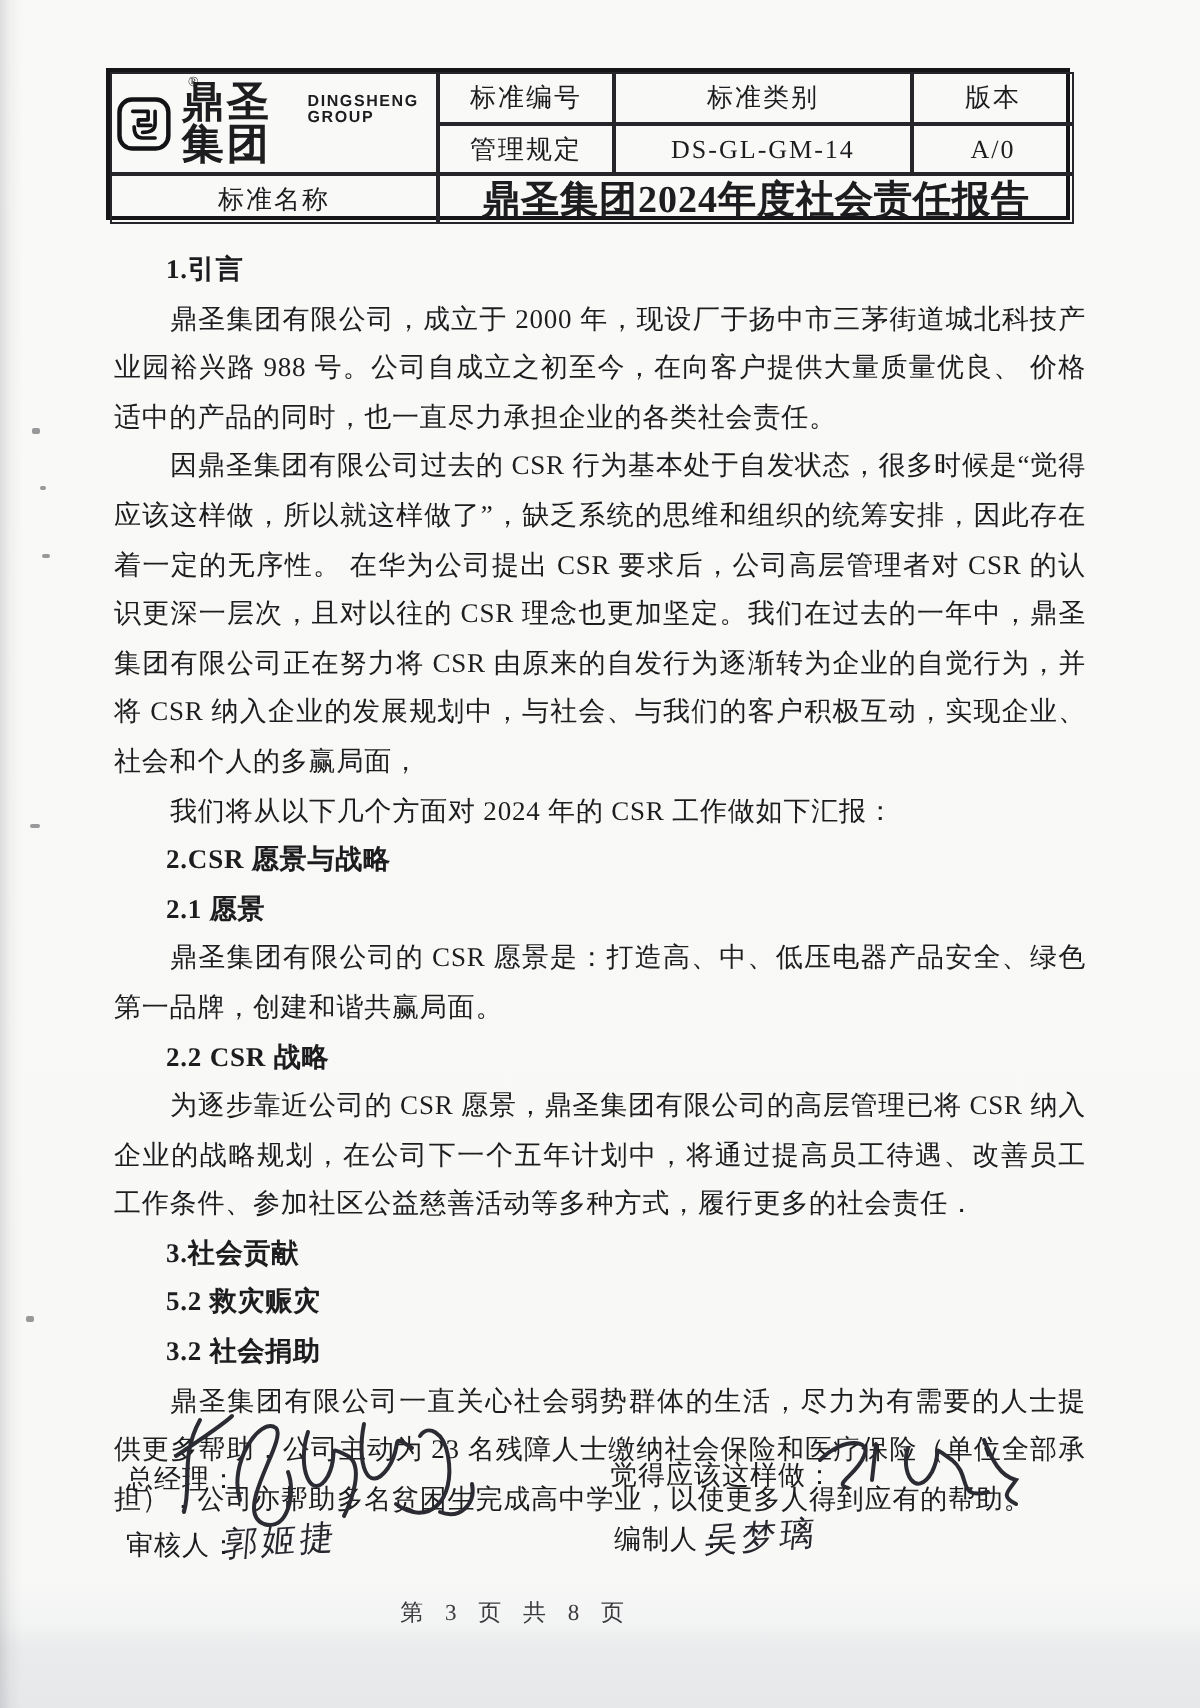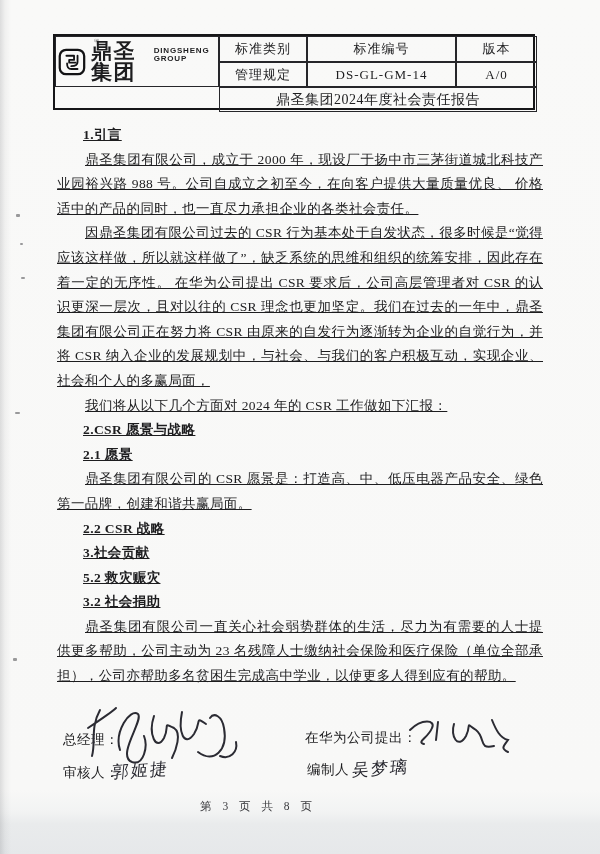--- a/index.html
+++ b/index.html
@@ -27,35 +27,34 @@
     background:transparent;
     box-sizing:border-box;
   }
   .cell{
     border:1px solid #26262a;
     display:flex;align-items:center;justify-content:center;
     font-size:13px;letter-spacing:1px;
     box-sizing:border-box;overflow:hidden;
   }
   .cell.logo-cell{grid-column:1;grid-row:1 / span 2;letter-spacing:0;}
-  .cell.name-value{grid-column:2 / span 3;font-weight:400;font-size:14px;letter-spacing:.5px;}
+  .cell.name-value{grid-column:2 / span 3;font-weight:700;font-size:19px;letter-spacing:.5px;}
   .cell.code{letter-spacing:1px;font-size:13px;}
   .logo-wrap{display:flex;align-items:center;gap:5px;position:relative;padding-left:2px;}
   .logo-text{display:flex;flex-direction:row;line-height:1;}
   .logo-cn{font-weight:700;font-size:21px;letter-spacing:1.5px;}
   .logo-en{font-weight:700;font-size:8px;letter-spacing:.8px;font-family:"Liberation Sans","DejaVu Sans",sans-serif;margin-top:6px;}
   .reg{position:absolute;left:38px;top:-4px;font-size:7px;}
 
   
   .body-text{
     position:absolute;left:57px;top:123px;width:486px;
     font-size:13.5px;line-height:24.6px;
     text-align:justify;text-justify:inter-ideograph;
     letter-spacing:.4px;
-    text-decoration:underline;
   }
   .blk{margin:0;}
   .blk.p{text-indent:28px;}
   .blk.h{padding-left:26px;font-weight:600;}
 
   
   .sig-label{position:absolute;font-size:13.5px;letter-spacing:.5px;font-weight:500;}
   .sig-svg{position:absolute;}
   .sig-name{
     position:absolute;font-size:17px;color:#26262e;
@@ -88,57 +87,59 @@
           <rect x="2.5" y="2.5" width="35" height="35" rx="9" fill="none" stroke="#131315" stroke-width="3.2"></rect>
           <path d="M12 11 h11 v6 h-7 v4 h9 M28 11 v9 c0 5 -4 6 -9 6 M13 22 c0 5 2 8 6 8 h9" fill="none" stroke="#131315" stroke-width="2.6" stroke-linecap="round" stroke-linejoin="round"></path>
         </svg>
         <span class="reg">®</span>
         <div class="logo-text">
           <span class="logo-cn">鼎圣集团</span>
           <span class="logo-en">DINGSHENG GROUP</span>
         </div>
       </div>
     </div>
+    <div class="cell">标准编号</div>
     <div class="cell">标准类别</div>
-    <div class="cell">标准编号</div>
     <div class="cell">版本</div>
     <div class="cell">管理规定</div>
     <div class="cell code">DS-GL-GM-14</div>
     <div class="cell code">A/0</div>
+    <div class="cell">标准名称</div>
     <div class="cell name-value">鼎圣集团2024年度社会责任报告</div>
   </div>
 
   <div class="body-text">
     <div class="blk h">1.引言</div>
     <div class="blk p">鼎圣集团有限公司，成立于 2000 年，现设厂于扬中市三茅街道城北科技产业园裕兴路 988 号。公司自成立之初至今，在向客户提供大量质量优良、 价格适中的产品的同时，也一直尽力承担企业的各类社会责任。</div>
     <div class="blk p">因鼎圣集团有限公司过去的 CSR 行为基本处于自发状态，很多时候是“觉得应该这样做，所以就这样做了”，缺乏系统的思维和组织的统筹安排，因此存在着一定的无序性。 在华为公司提出 CSR 要求后，公司高层管理者对 CSR 的认识更深一层次，且对以往的 CSR 理念也更加坚定。我们在过去的一年中，鼎圣集团有限公司正在努力将 CSR 由原来的自发行为逐渐转为企业的自觉行为，并将 CSR 纳入企业的发展规划中，与社会、与我们的客户积极互动，实现企业、社会和个人的多赢局面，</div>
     <div class="blk p">我们将从以下几个方面对 2024 年的 CSR 工作做如下汇报：</div>
     <div class="blk h">2.CSR 愿景与战略</div>
     <div class="blk h">2.1 愿景</div>
     <div class="blk p">鼎圣集团有限公司的 CSR 愿景是：打造高、中、低压电器产品安全、绿色第一品牌，创建和谐共赢局面。</div>
     <div class="blk h">2.2 CSR 战略</div>
+    <div class="blk p">为逐步靠近公司的 CSR 愿景，鼎圣集团有限公司的高层管理已将 CSR 纳入企业的战略规划，在公司下一个五年计划中，将通过提高员工待遇、改善员工工作条件、参加社区公益慈善活动等多种方式，履行更多的社会责任．</div>
     <div class="blk h">3.社会贡献</div>
     <div class="blk h">5.2 救灾赈灾</div>
     <div class="blk h">3.2 社会捐助</div>
     <div class="blk p">鼎圣集团有限公司一直关心社会弱势群体的生活，尽力为有需要的人士提供更多帮助，公司主动为 23 名残障人士缴纳社会保险和医疗保险（单位全部承担），公司亦帮助多名贫困生完成高中学业，以使更多人得到应有的帮助。</div>
   </div>
 
   <span class="sig-label" style="left:63px;top:731px;">总经理：</span>
   <svg class="sig-svg" style="left:86px;top:698px;" width="155" height="78" viewBox="0 0 155 78">
     <g fill="none" stroke="#2b2b33" stroke-width="2" stroke-linecap="round">
       <path d="M14 12 C4 30 10 44 6 58 M2 30 C14 22 26 14 30 10"></path>
       <path d="M34 52 C28 34 44 10 52 16 C58 22 30 58 46 64 C58 68 62 48 58 38"></path>
       <path d="M68 18 C62 36 70 54 78 40 C84 28 76 24 88 30 C96 35 90 52 86 60"></path>
       <path d="M96 14 C92 34 98 50 108 36 C116 24 108 18 120 26"></path>
       <path d="M112 54 C128 66 142 52 138 30 C136 18 128 14 124 20"></path>
       <path d="M134 58 C144 62 152 54 150 44"></path>
     </g>
   </svg>
 
-  <span class="sig-label" style="left:305px;top:729px;">在华为公司提出：</span>
+  <span class="sig-label" style="left:305px;top:729px;">觉得应该这样做：</span>
   <svg class="sig-svg" style="left:404px;top:710px;" width="112" height="48" viewBox="0 0 112 48">
     <g fill="none" stroke="#2b2b33" stroke-width="2" stroke-linecap="round">
       <path d="M6 20 C18 8 32 10 28 18 C24 28 12 32 20 34"></path>
       <path d="M34 12 L32 30"></path>
       <path d="M50 14 C46 26 54 40 62 26 C68 14 60 12 72 20 C82 28 74 40 90 36"></path>
       <path d="M88 10 C92 20 96 28 104 30 C100 36 96 38 104 42"></path>
     </g>
   </svg>
 
   <span class="sig-label" style="left:63px;top:764px;">审核人：</span>

